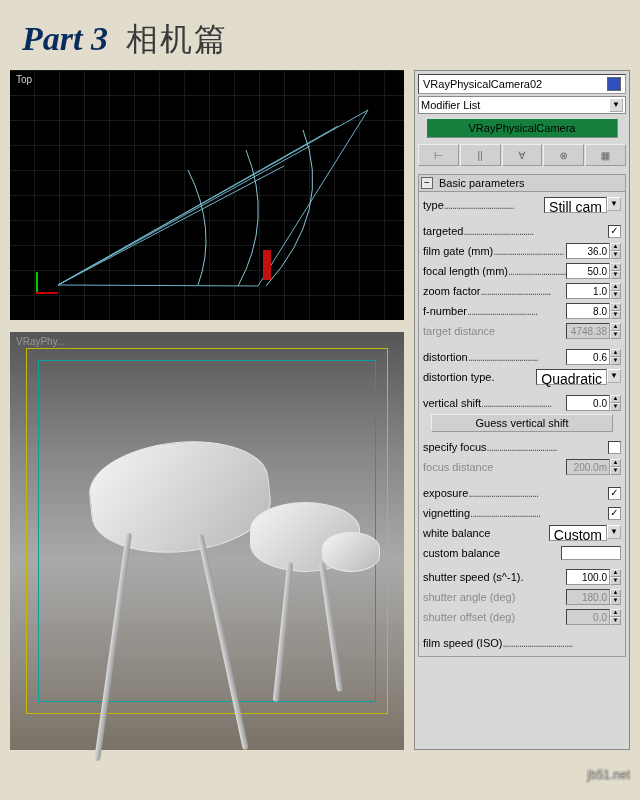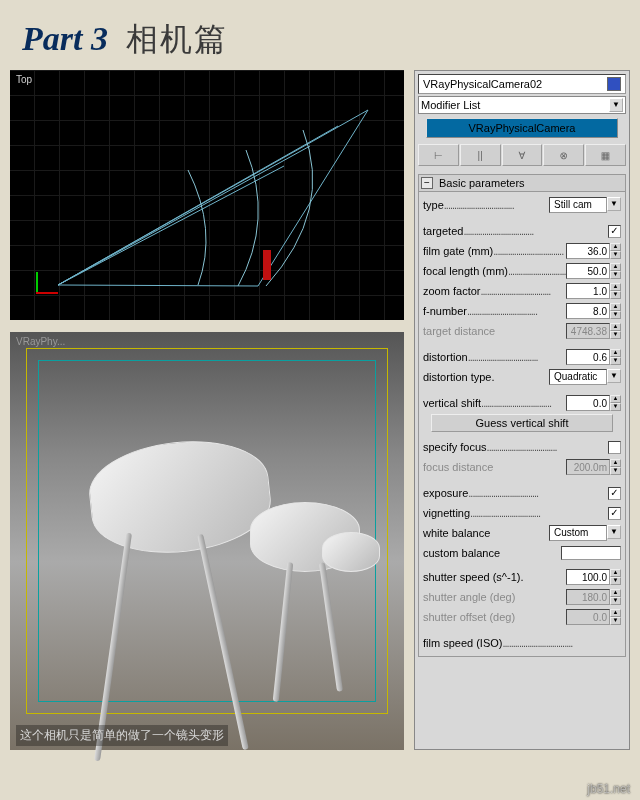--- a/index.html
+++ b/index.html
@@ -34,46 +34,46 @@
 .l3{height:140px;top:230px;left:270px;transform:rotate(6deg)}
 .l4{height:130px;top:230px;left:318px;transform:rotate(-8deg)}
 .caption{position:absolute;bottom:4px;left:6px;color:#d8d8d8;font-size:12px;background:rgba(0,0,0,.3);padding:2px 4px}
 .right{width:216px;background:#d8d8d8;border:1px solid #888;padding:3px;display:flex;flex-direction:column;gap:2px}
 .obj-name{background:#fff;border:1px inset #999;padding:2px 4px;display:flex;align-items:center}
 .obj-name span{flex:1}
 .color-swatch{width:14px;height:14px;background:#3050c0;border:1px solid #666;margin-left:4px}
 .dd{display:flex;background:#fff;border:1px solid #888;padding:1px 2px;align-items:center;height:18px}
 .dd span{flex:1}
 .dd-arrow{width:14px;height:14px;background:#ddd;border:1px outset #fff;text-align:center;line-height:11px;font-size:8px}
-.stack-btn{background:#0369a1;border:1px outset #ddd;text-align:center;padding:3px 0;margin:2px 8px}
+.stack-btn{background:#15803d;border:1px outset #ddd;text-align:center;padding:3px 0;margin:2px 8px}
 .toolbar{display:flex;gap:1px;margin:2px 0 6px}
 .tb-btn{flex:1;height:22px;background:#d0d0d0;border:1px outset #eee;display:flex;align-items:center;justify-content:center;font-size:10px;color:#666}
 .rollout{border:1px solid #999;background:#d8d8d8}
 .rollout-hdr{background:#d0d0d0;border-bottom:1px solid #999;padding:2px;display:flex;align-items:center;gap:6px}
 .rollout-hdr .minus{width:12px;height:12px;border:1px solid #666;background:#e8e8e8;text-align:center;line-height:9px;font-size:10px}
 .rollout-hdr .title{flex:1;}
 .rollout-body{padding:4px 4px 2px}
 .row{display:flex;align-items:center;height:18px;margin-bottom:2px}
 .lbl{flex:1;white-space:nowrap;overflow:hidden}
 .dots::after{content:"..................................";letter-spacing:-1px;color:#555}
 .lbl.disabled{color:#8a8a8a}
 .val{display:flex;align-items:center}
 .spinner{display:flex;align-items:stretch;height:16px}
 .spinner input{width:44px;border:1px inset #999;background:#fff;padding:0 2px;font-size:10px;text-align:right}
 .spinner input.disabled{background:#d0d0d0;color:#888}
 .spin-btns{display:flex;flex-direction:column;width:11px}
 .spin-btns div{flex:1;background:#d0d0d0;border:1px outset #eee;font-size:6px;text-align:center;line-height:5px}
 .check{width:13px;height:13px;border:1px inset #999;background:#fff;display:flex;align-items:center;justify-content:center;font-size:10px;line-height:1}
 .sel{display:flex;align-items:stretch;height:16px}
-.sel span{border:1px inset #999;background:#fff;padding:1px 4px;min-width:58px;font-size:10px}
+.sel span{border:1px inset #999;background:#fff;padding:1px 4px;min-width:58px;font-size:14px}
 .btn-wide{border:1px outset #eee;background:#d0d0d0;text-align:center;padding:2px 0;margin:2px 8px 6px}
 .swatch-row{display:flex;align-items:center;height:18px;margin-bottom:6px}
 .swatch{width:60px;height:14px;background:#fff;border:1px inset #999}
 .sep{height:6px}
-.watermark{position:absolute;right:10px;bottom:4px;color:rgba(255,255,255,.5);font:12px Arial;text-shadow:0 0 2px #000}
+.watermark{position:absolute;right:10px;bottom:18px;color:rgba(255,255,255,.5);font:12px Arial;text-shadow:0 0 2px #000}
 </style>
 </head>
 <body>
 
 <div class="header">
   <div class="part">Part 3</div>
   <div class="subtitle">相机篇</div>
 </div>
 
 <div class="content">
@@ -101,21 +101,20 @@
       <div class="safe-frame"></div>
       <div class="safe-frame2"></div>
       <div class="chair c1"></div>
       <div class="chair c2"></div>
       <div class="chair c3"></div>
       <div class="leg l1"></div>
         <div class="leg l2"></div>
         <div class="leg l3"></div>
         <div class="leg l4"></div>
       <div class="vp-label">VRayPhy...</div>
-      <div class="caption">这个相机只是简单的做了一个镜头变形</div>
     </div>
   </div>
 
   <div class="right">
     <div class="obj-name">
       <span>VRayPhysicalCamera02</span>
       <div class="color-swatch"></div>
     </div>
     <div class="dd">
       <span>Modifier List</span>

